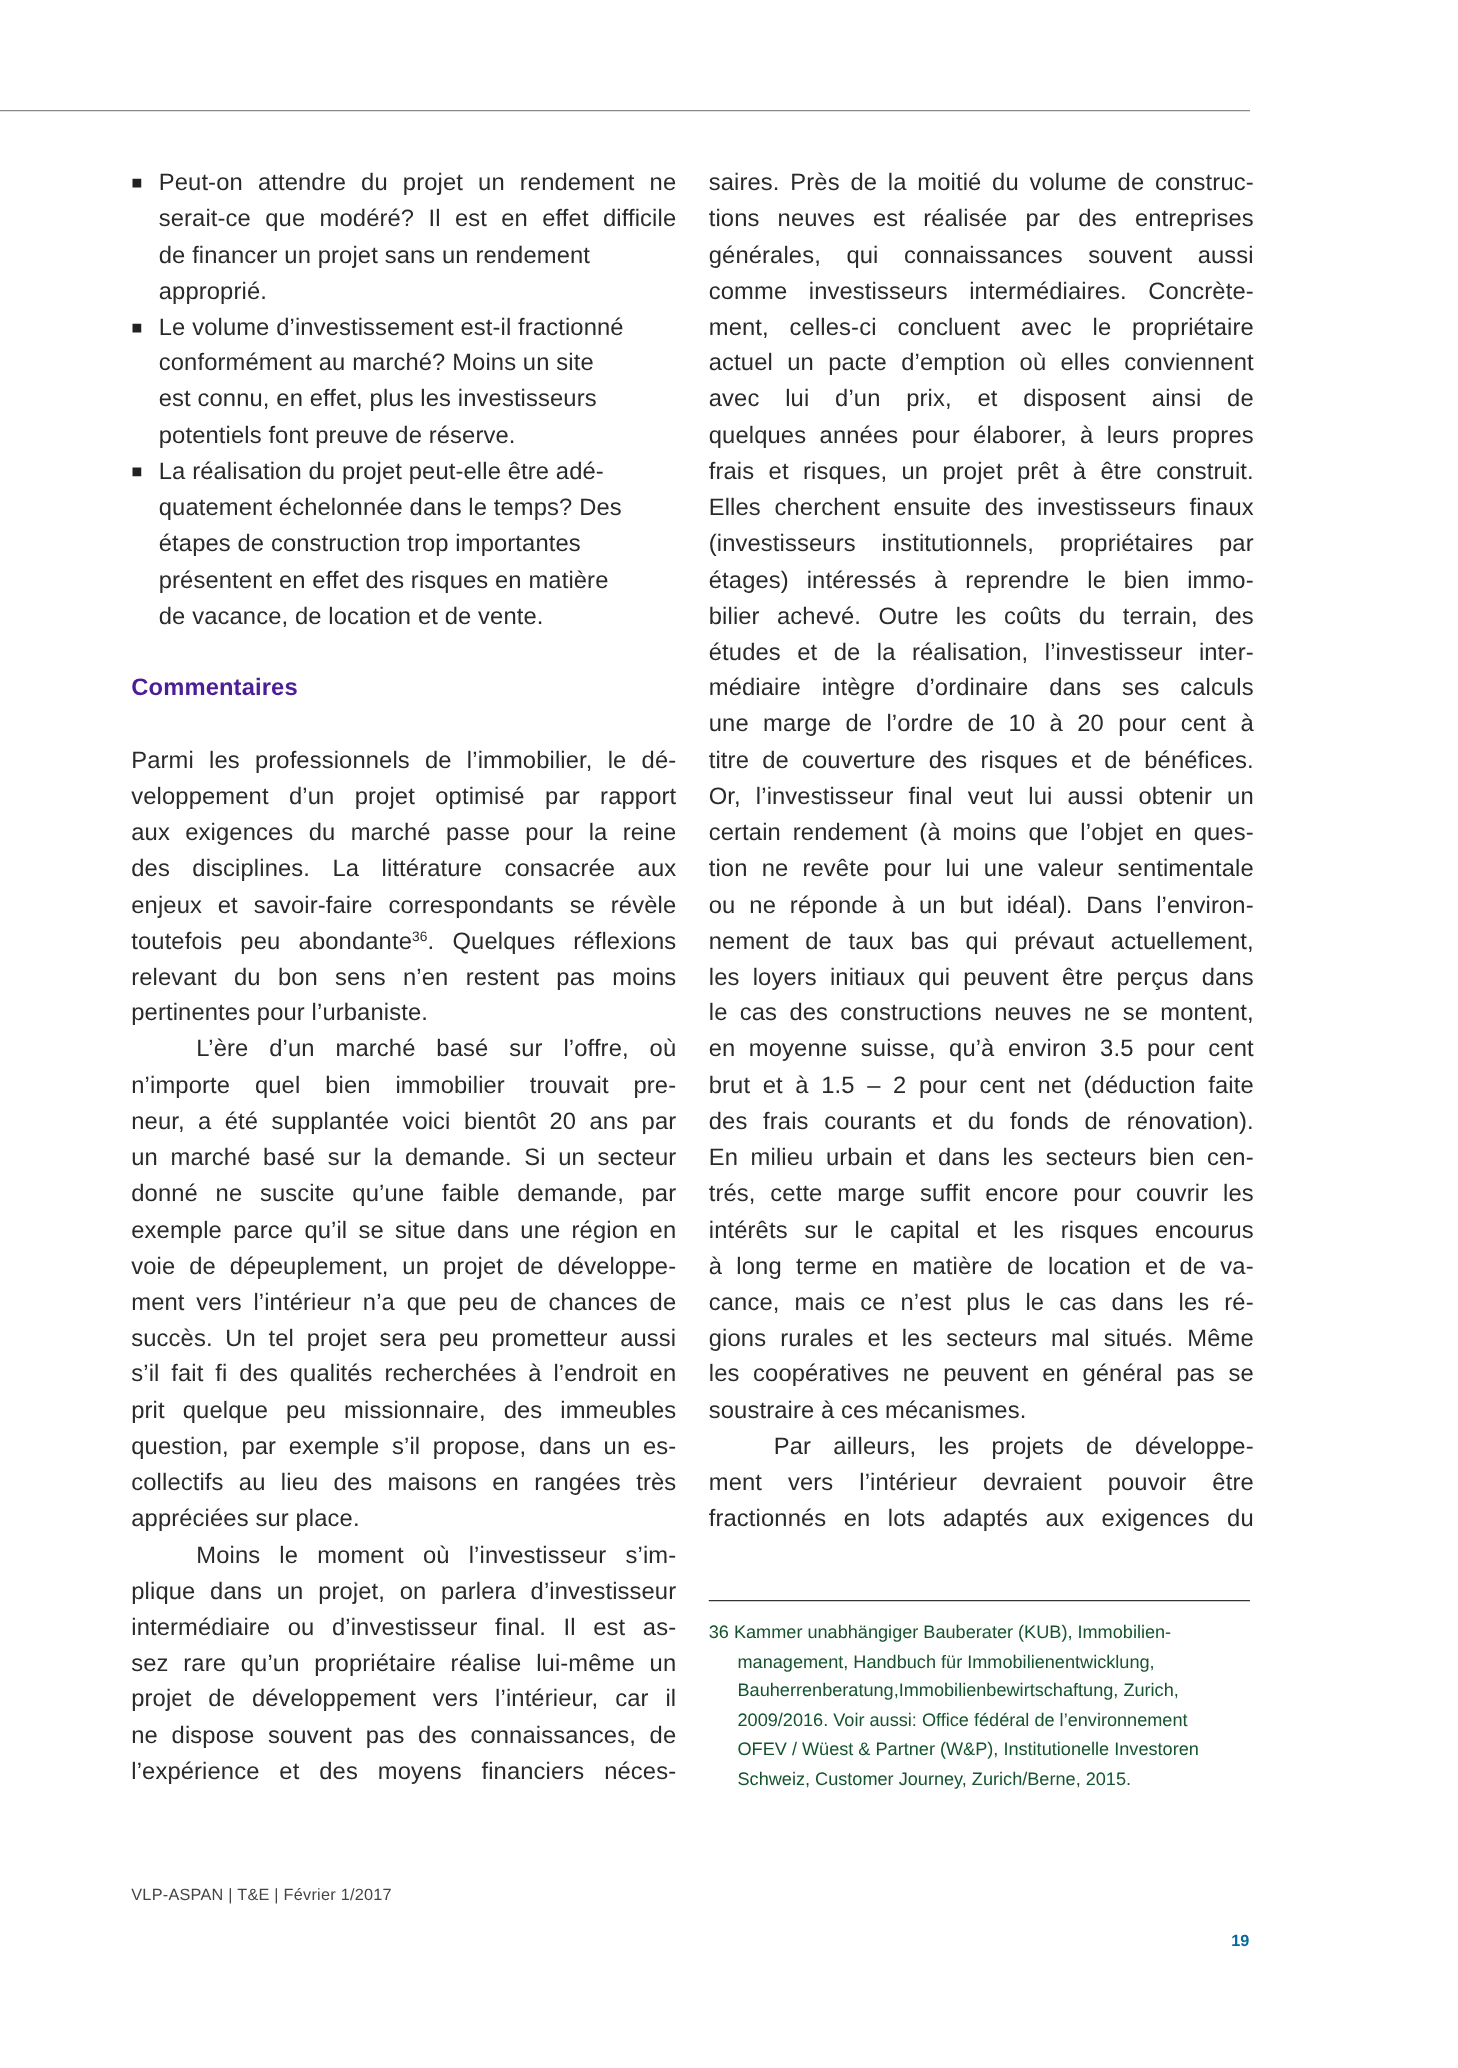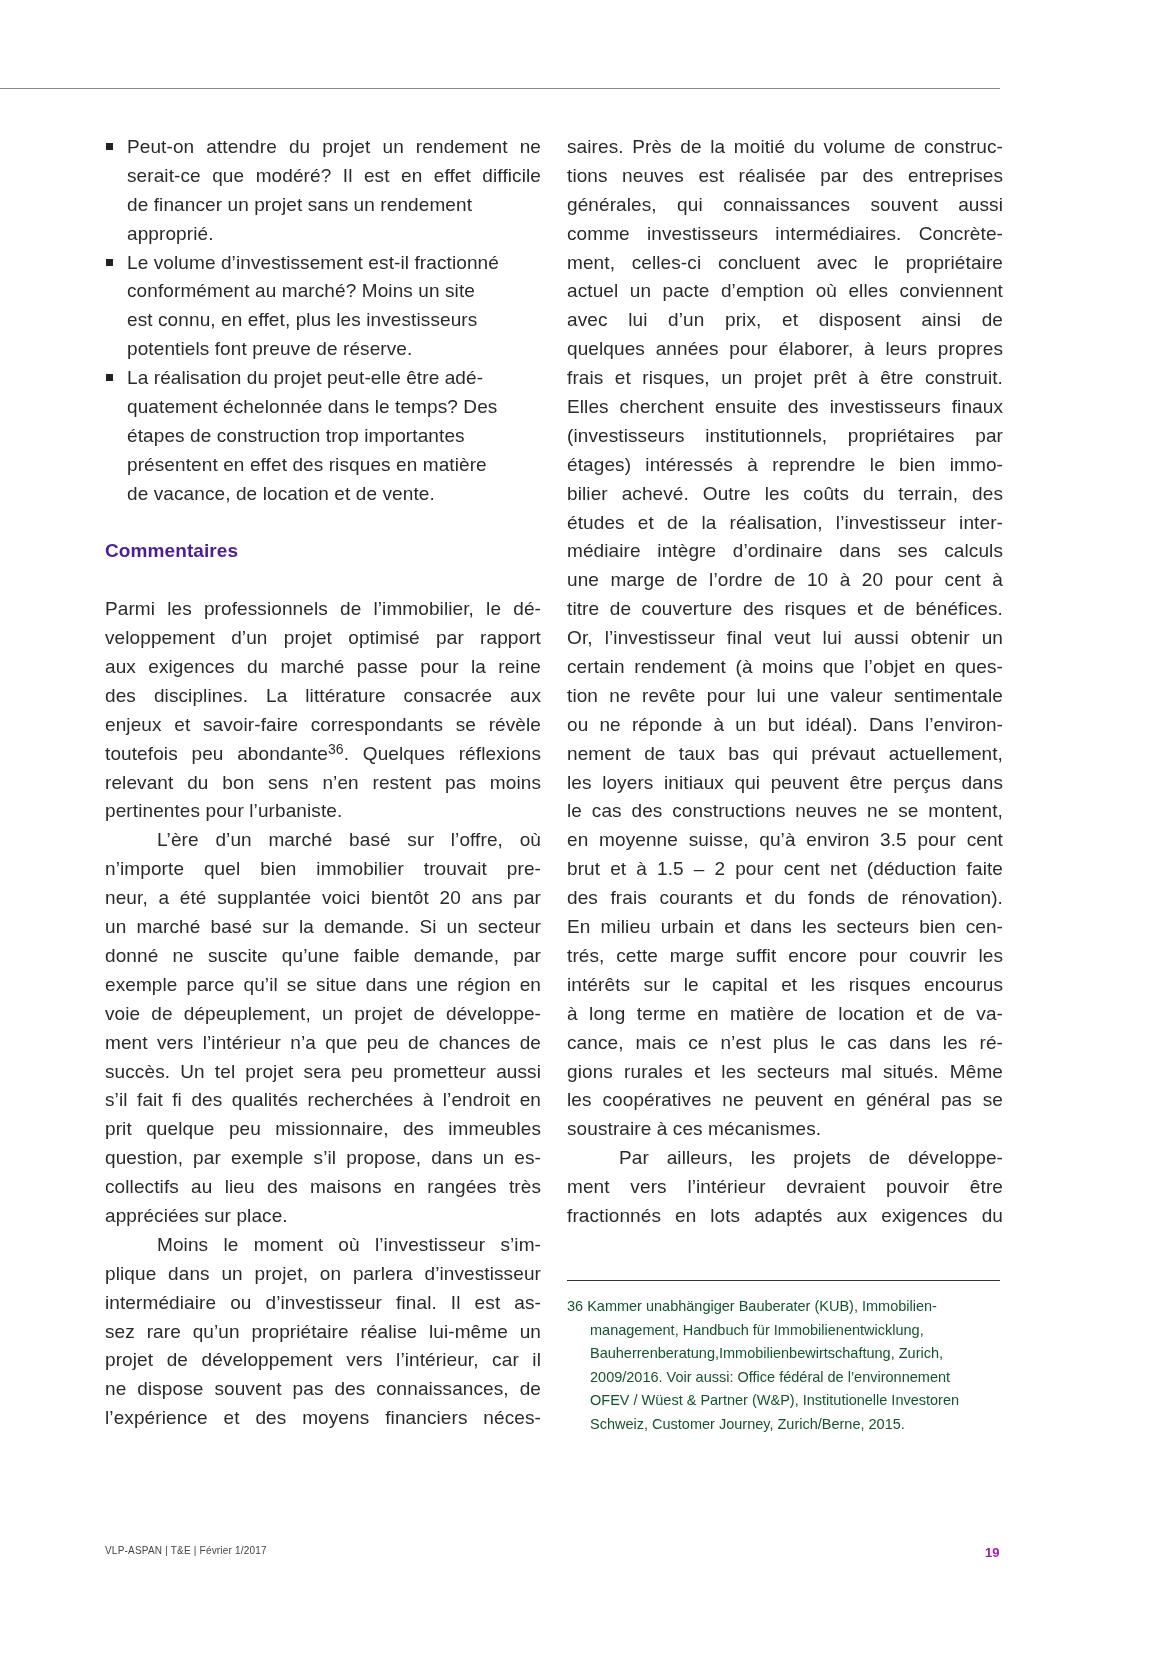--- a/index.html
+++ b/index.html
@@ -30,27 +30,27 @@
     position: absolute; left: 567px; top: 1280px; width: 433px; height: 0;
     border-top: 1px solid #333;
   }
   .footnote {
     position: absolute; left: 567px; top: 1295px; width: 440px;
     font-size: 14.5px; line-height: 23.6px; color: #14532d;
   }
   .fn-line { display: block; white-space: nowrap; padding-left: 23px; }
   .fn-line.first { padding-left: 0; }
   .footer-left {
-    position: absolute; left: 105px; top: 1545px; font-size: 10px; color: #444;
+    position: absolute; left: 105px; top: 1508px; font-size: 13px; color: #444;
     letter-spacing: 0.2px;
   }
   .footer-right {
-    position: absolute; left: 985px; top: 1545px; font-size: 13px; font-weight: bold; color: #a21caf;
+    position: absolute; left: 985px; top: 1545px; font-size: 13px; font-weight: bold; color: #0369a1;
   }
-  sup { font-size: 14px; line-height: 0; vertical-align: 6px; }
+  sup { font-size: 11px; line-height: 0; vertical-align: 6px; }
 </style>
 </head>
 <body>
 
 <div class="top-rule"></div>
 
 <div class="col col-left">
 
   <div>
     <span class="line bullet-line"><span class="bullet"></span><span>Peut-on attendre du projet un rendement ne</span></span>

